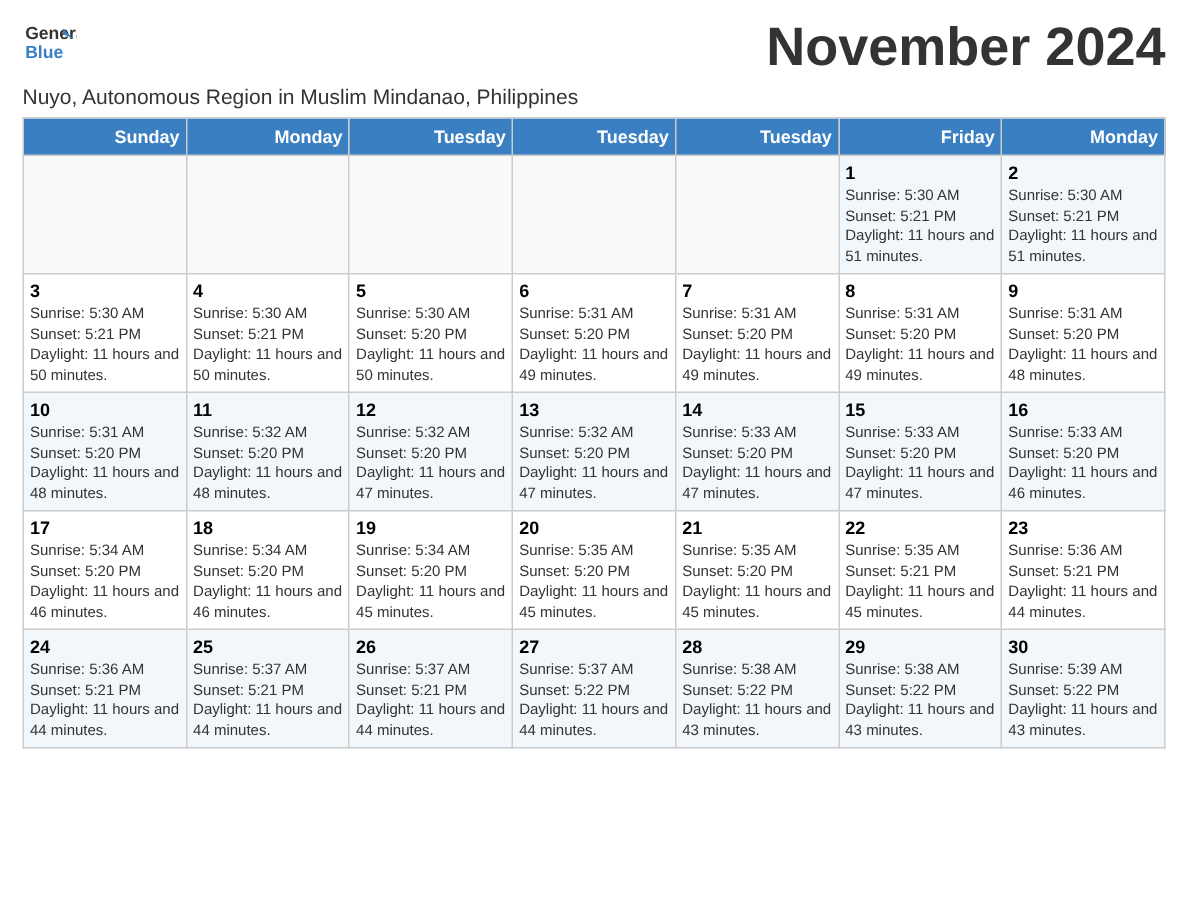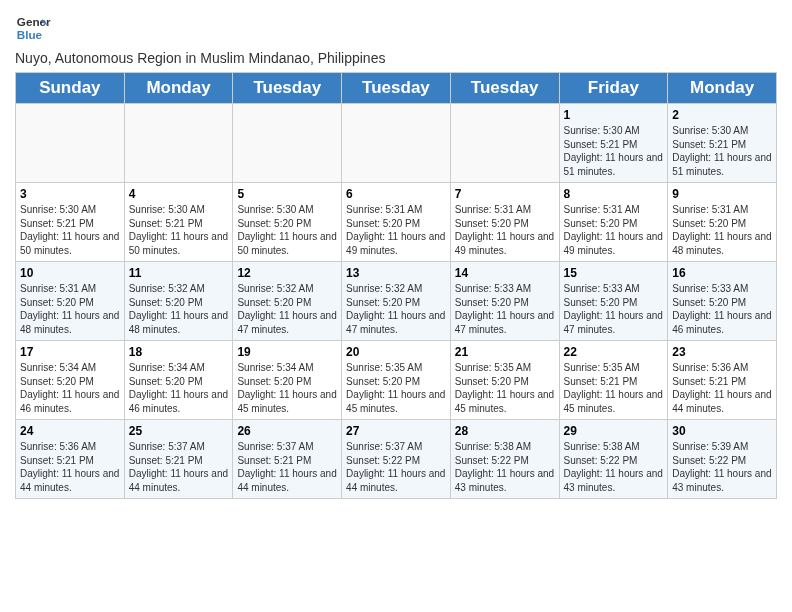--- a/index.html
+++ b/index.html
@@ -39,22 +39,22 @@
     }
     table {
       width: 100%;
       border-collapse: collapse;
       font-size: 10.5px;
     }
     thead tr th {
       background-color: #3a7fc1;
       color: #fff;
       padding: 5px 4px;
-      text-align: center;
-      font-size: 17px;
+      text-align: right;
+      font-size: 12px;
       font-weight: bold;
       border: 1px solid #ccc;
     }
     tbody tr td {
       border: 1px solid #ccc;
       padding: 4px;
       vertical-align: top;
       width: calc(100% / 7);
       height: 78px;
     }
@@ -83,20 +83,21 @@
 <body>
 
 <div class="header">
   <div class="logo">
     <svg class="logo-icon" viewBox="0 0 40 40">
       <text x="2" y="18" font-size="13" font-weight="bold" fill="#333">General</text>
       <text x="2" y="32" font-size="13" font-weight="bold" fill="#3a7fc1">Blue</text>
       <polygon points="30,10 38,18 30,14" fill="#3a7fc1"></polygon>
     </svg>
   </div>
+  <div class="month-title">November 2024</div>
 </div>
 
 <div class="subtitle">Nuyo, Autonomous Region in Muslim Mindanao, Philippines</div>
 
 <table>
   <thead>
     <tr id="header-row">
         <th>Sunday</th>
         <th>Monday</th>
         <th>Tuesday</th>

